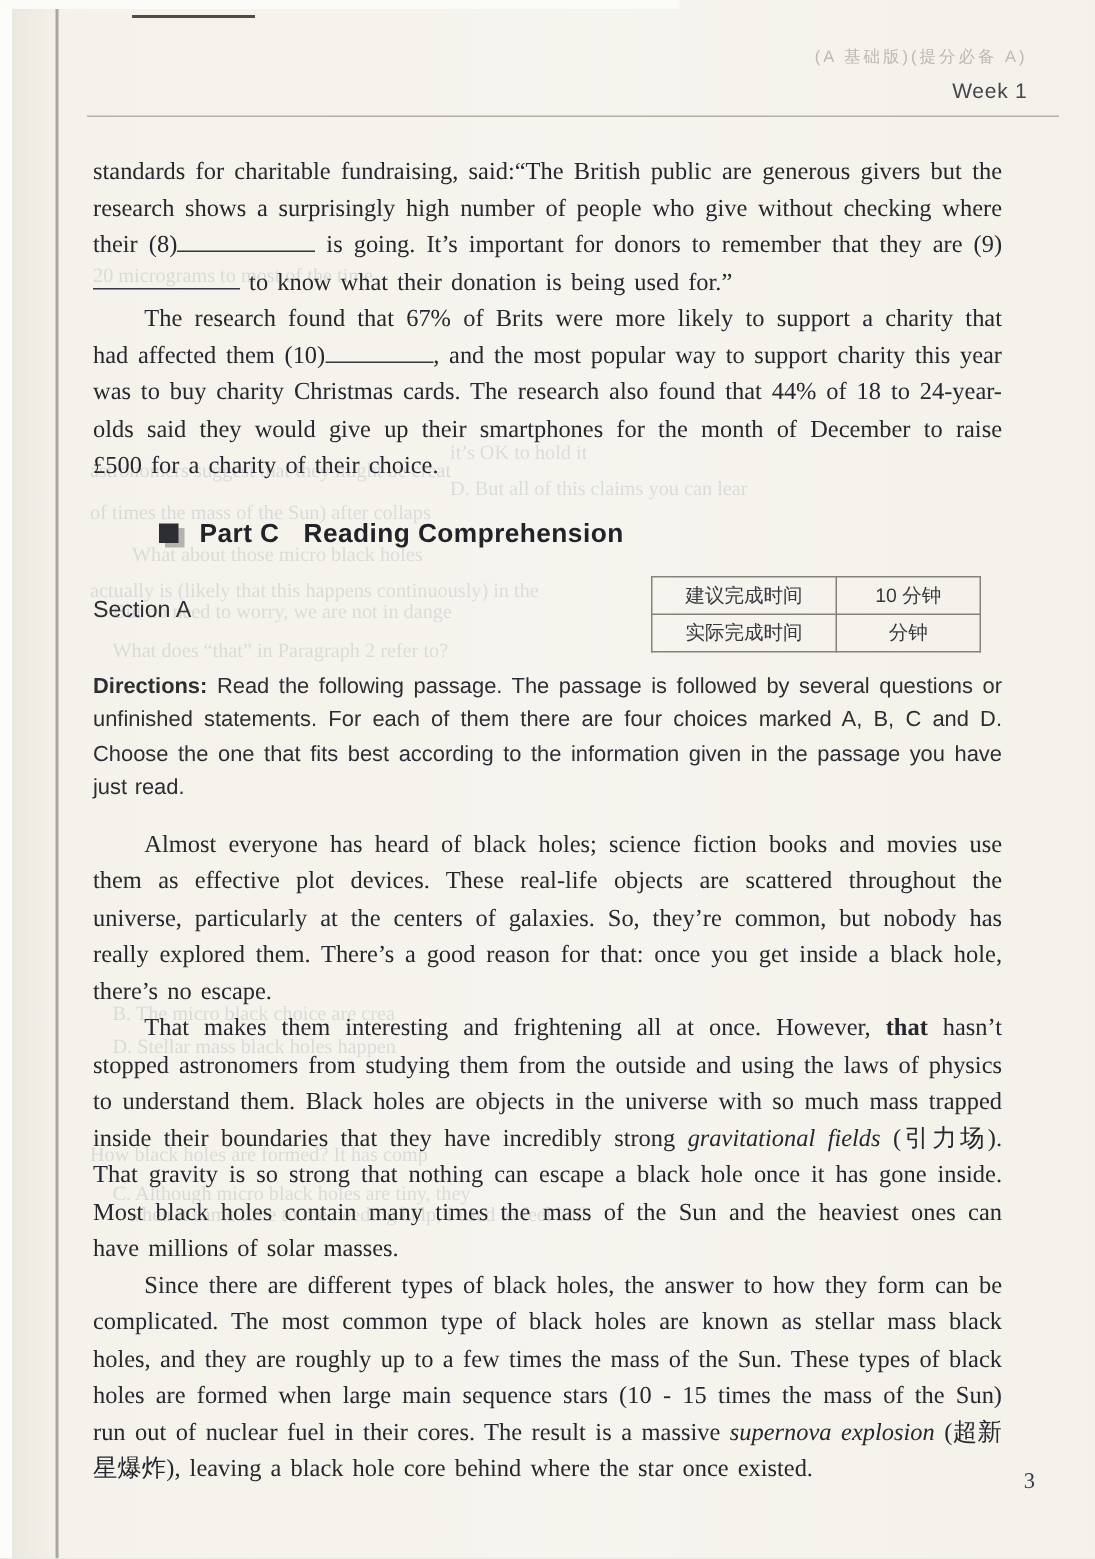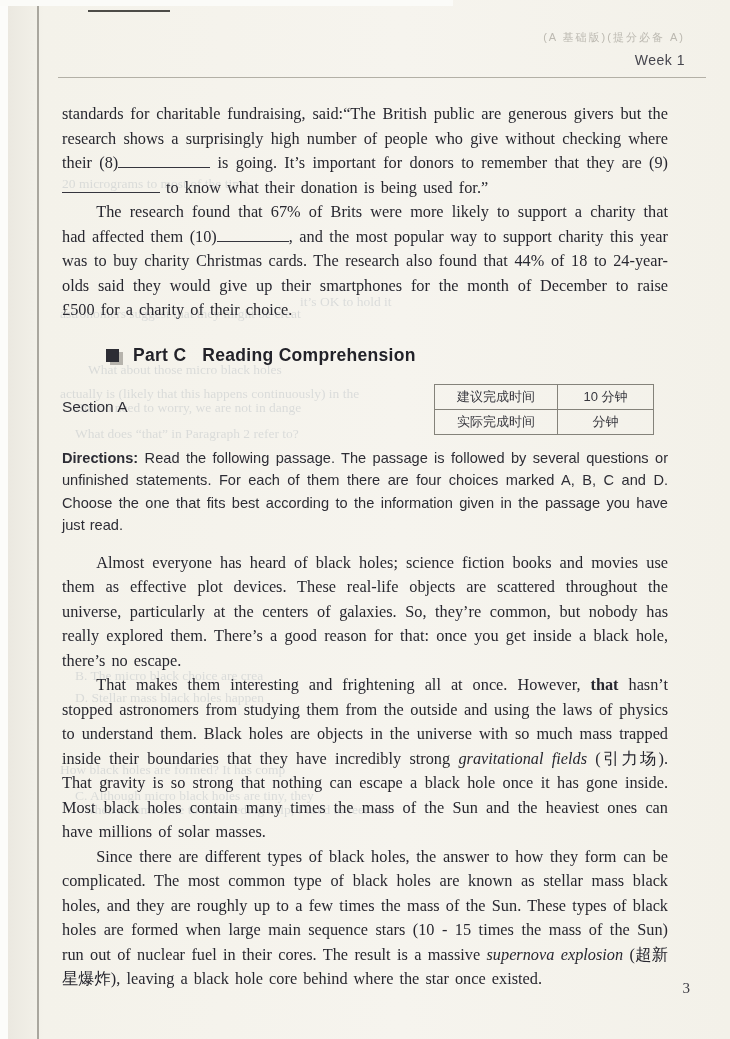--- a/index.html
+++ b/index.html
@@ -117,20 +117,22 @@
 
   <div class="scan-edge-left"></div>
   <div class="scan-line-left"></div>
   <div class="scan-top-strip"></div>
   <div class="scan-top-mark"></div>
 
   <div class="ghost-layer">
     <span class="ghost" style="left:62px;top:176px">20 micrograms to most of the time</span>
     <span class="ghost" style="left:300px;top:294px">it’s OK to hold it</span>
     <span class="ghost" style="left:60px;top:306px">astronomers suggest that they might be creat</span>
+    <span class="ghost" style="left:300px;top:318px">D. But all of this claims you can lear</span>
+    <span class="ghost" style="left:60px;top:334px">of times the mass of the Sun) after collaps</span>
     <span class="ghost" style="left:88px;top:362px">What about those micro black holes</span>
     <span class="ghost" style="left:60px;top:386px">actually is (likely that this happens continuously) in the</span>
     <span class="ghost" style="left:75px;top:400px">But no need to worry, we are not in dange</span>
     <span class="ghost" style="left:75px;top:426px">What does “that” in Paragraph 2 refer to?</span>
     <span class="ghost" style="left:75px;top:668px">B. The micro black choice are crea</span>
     <span class="ghost" style="left:75px;top:690px">D. Stellar mass black holes happen</span>
     <span class="ghost" style="left:60px;top:762px">How black holes are formed? It has comp</span>
     <span class="ghost" style="left:75px;top:788px">C. Although micro black holes are tiny, they</span>
     <span class="ghost" style="left:85px;top:802px">when it came time to me needing help, I used to feel bad</span>
   </div>

